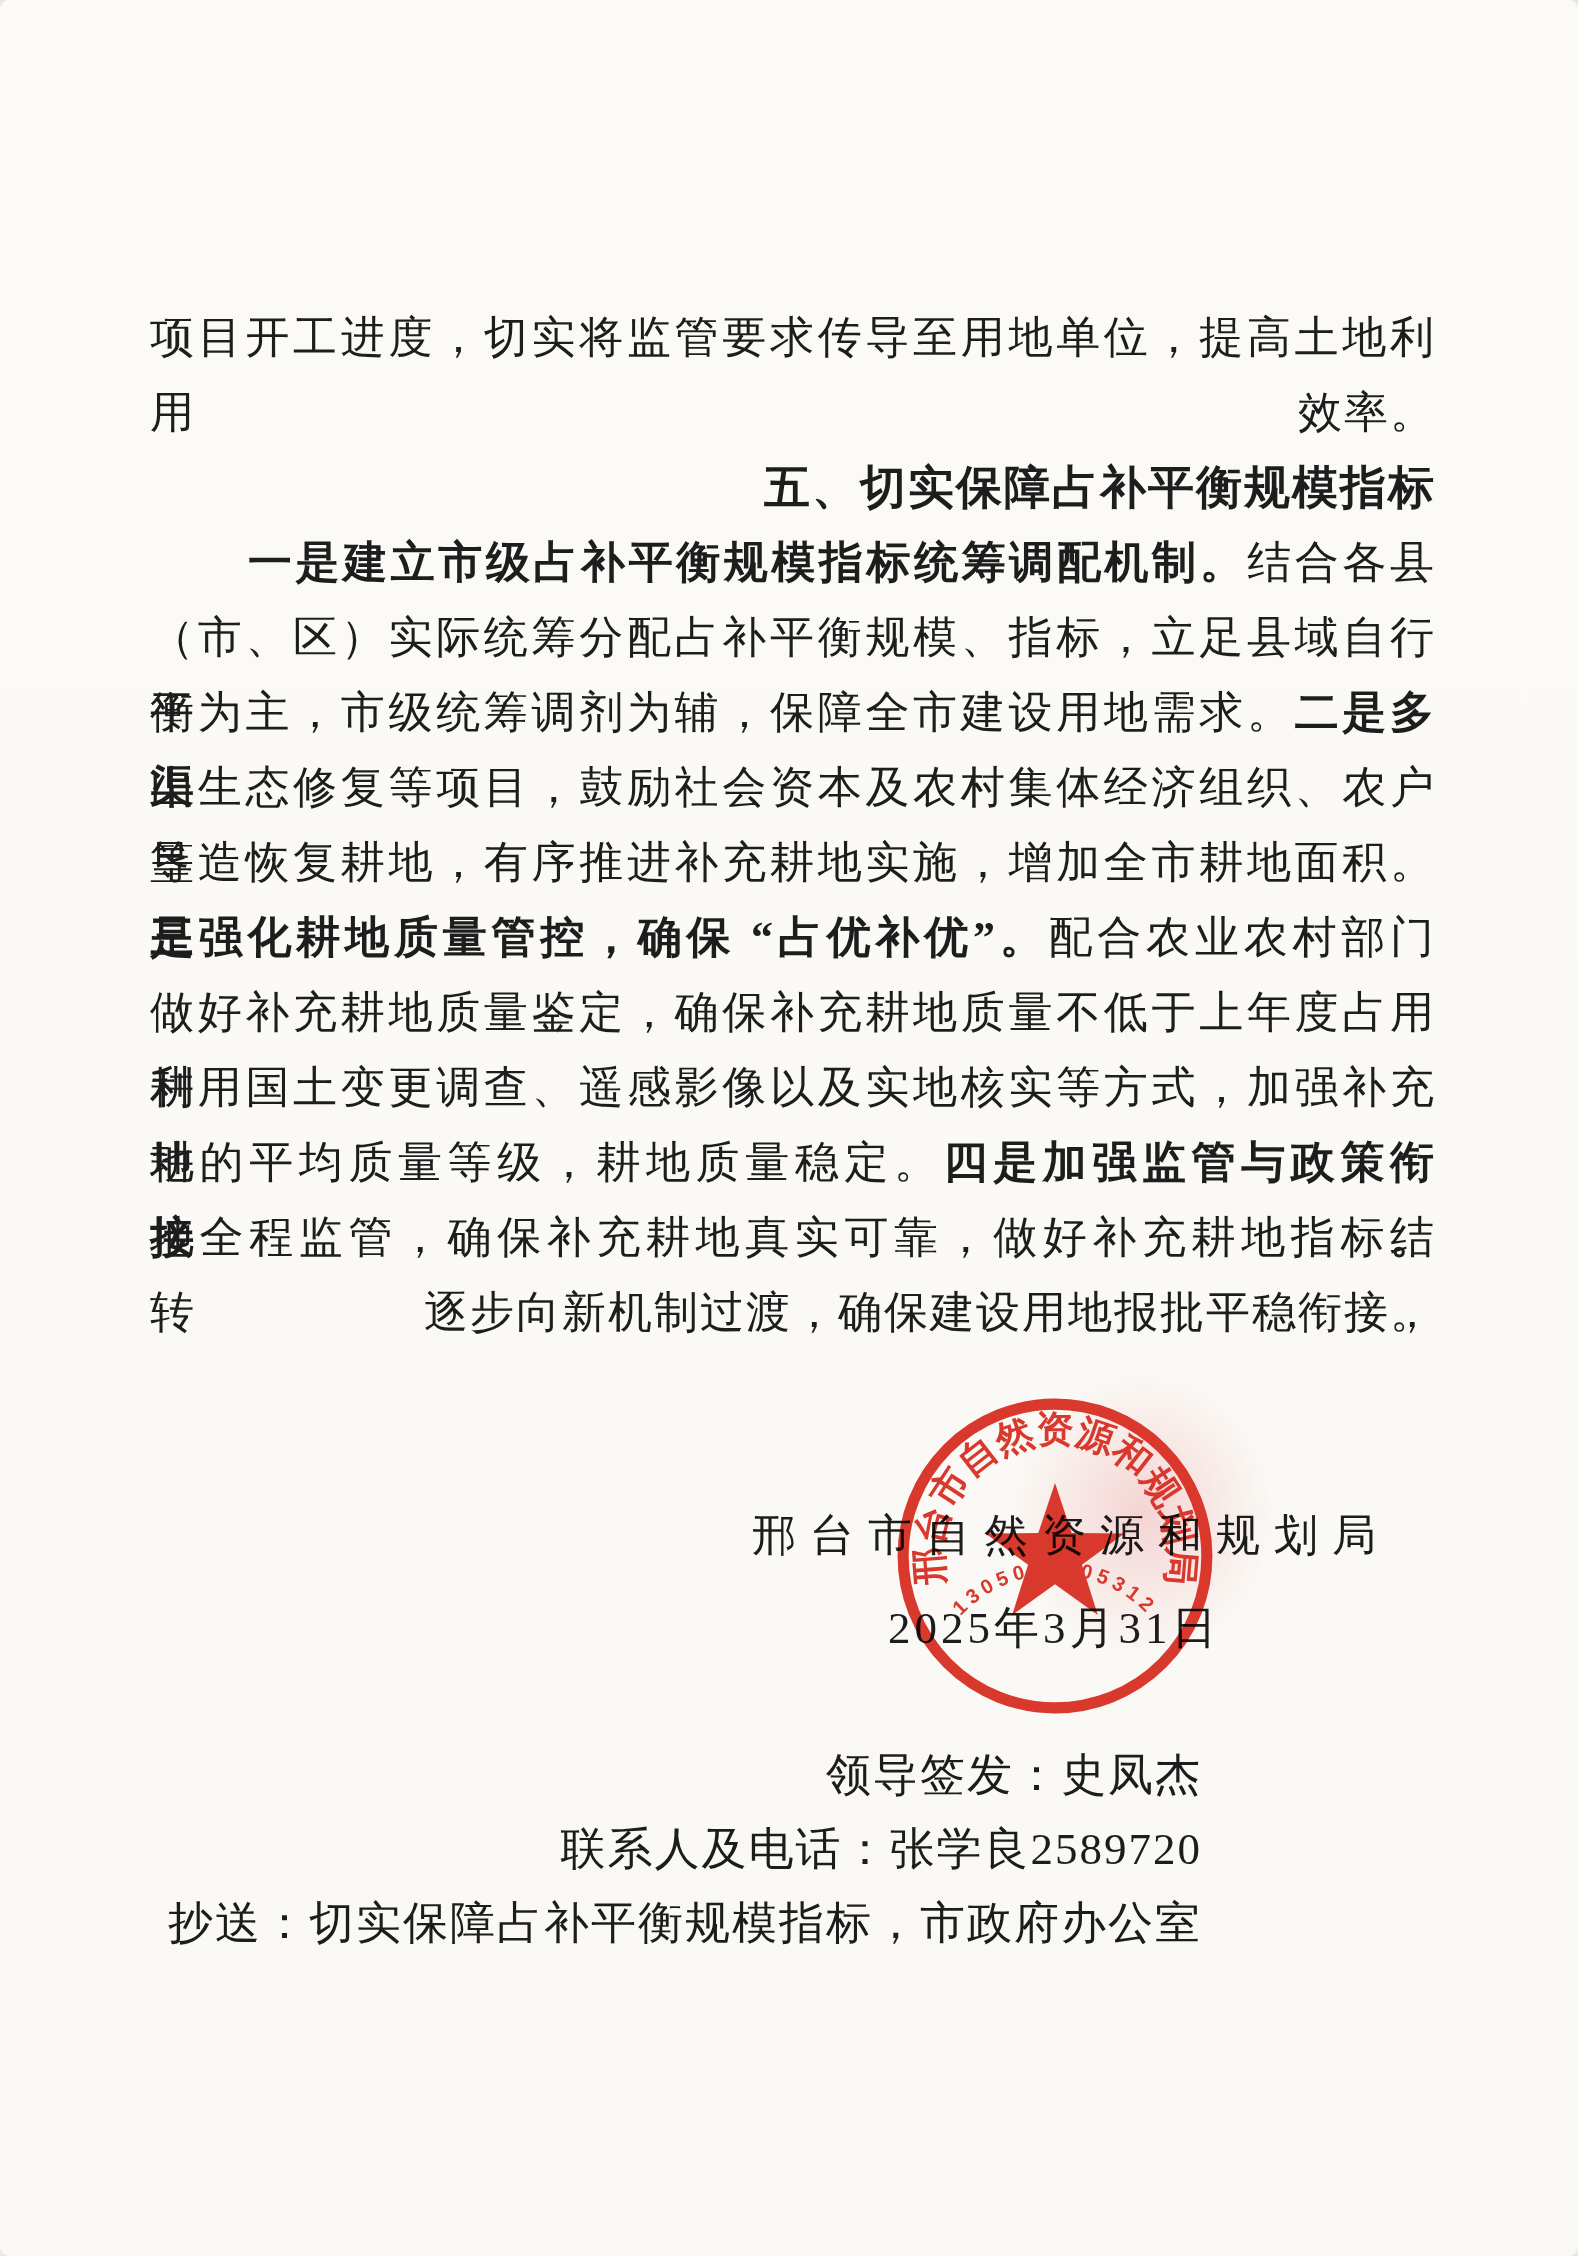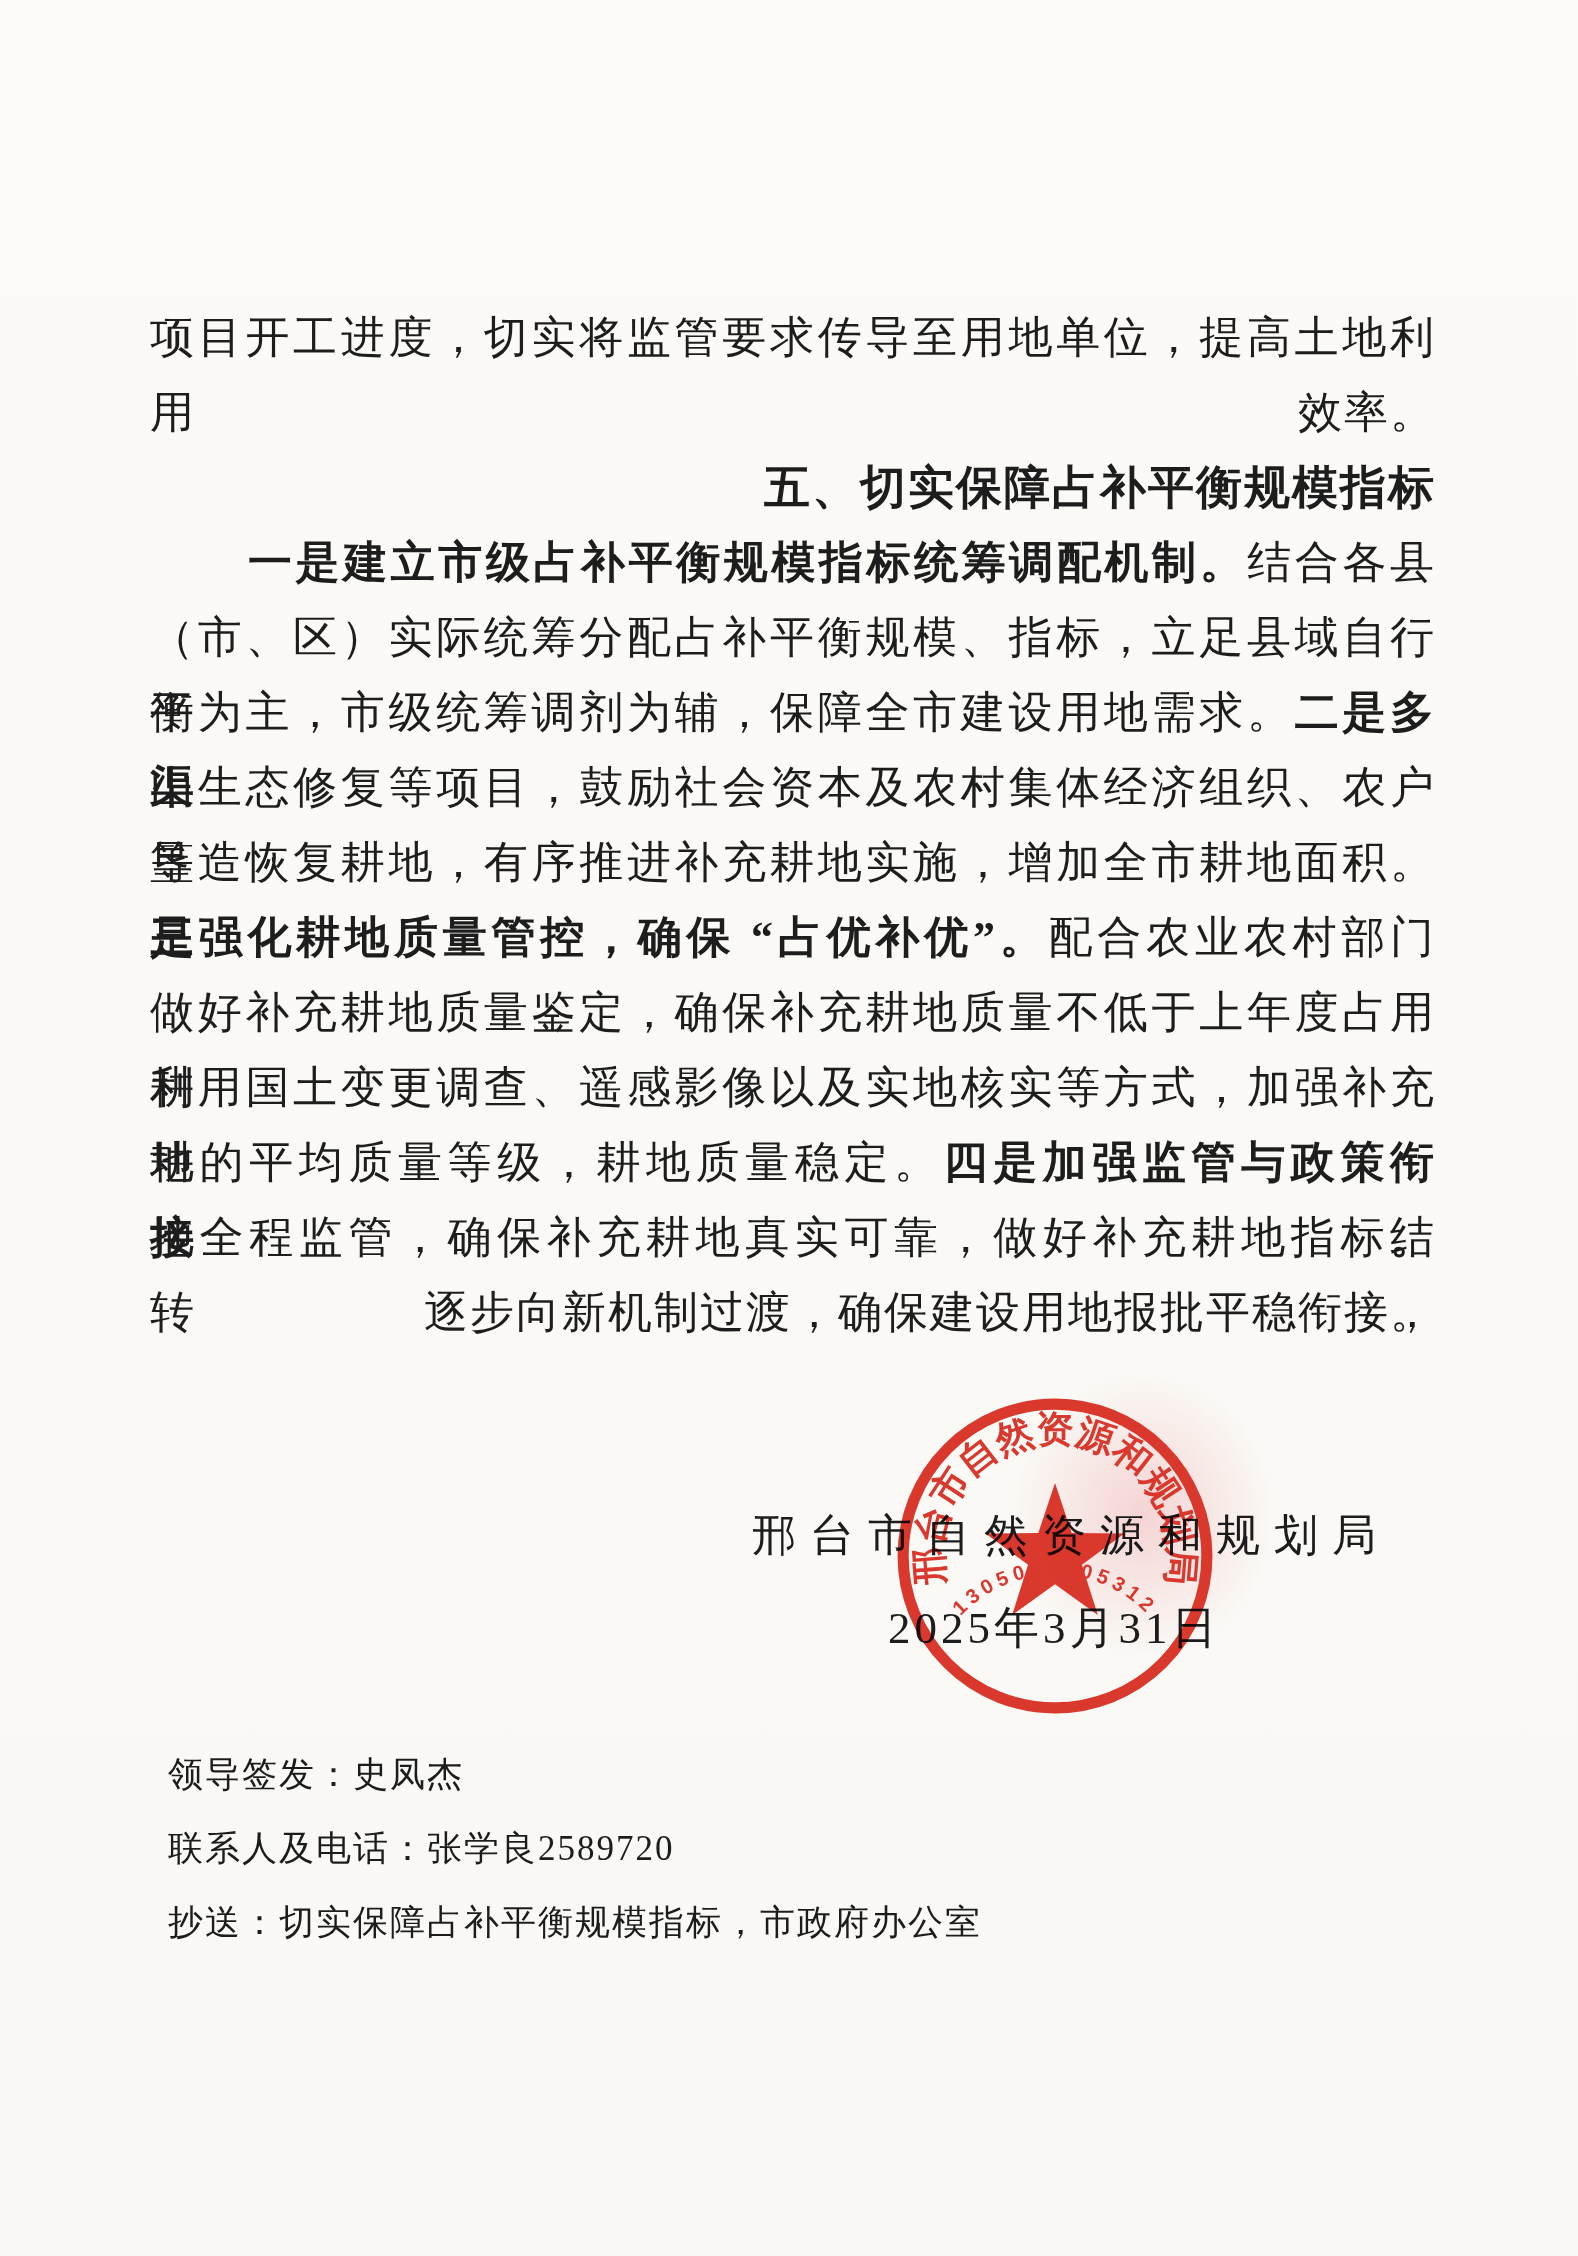--- a/index.html
+++ b/index.html
@@ -5,20 +5,21 @@
   html,body{margin:0;padding:0;background:#e8e7e4;}
   .page{
     position:relative;
     width:1578px;height:2256px;
     margin:0 auto;
     background:#fbfaf7;
     background-image:linear-gradient(180deg,#fbfaf7 0%,#faf9f5 55%,#f9f8f4 100%);
     overflow:hidden;
     font-family:"Liberation Serif","DejaVu Serif",serif;
     color:#1c1c1c;
+    border-radius:9px;
   }
   .body-block{
     position:absolute;left:150px;top:300px;width:1286px;
   }
   .line{
     height:75px;line-height:75px;font-size:44px;
     letter-spacing:2px;white-space:nowrap;
     color:#1d1d1d;
     text-align:right;
   }
@@ -33,22 +34,22 @@
   .sig-org{
     position:absolute;left:752px;top:1506px;
     font-size:44px;letter-spacing:14px;white-space:nowrap;
   }
   .sig-date{
     position:absolute;left:888px;top:1598px;
     font-size:45px;letter-spacing:4px;white-space:nowrap;
   }
   .footer-block{position:absolute;left:168px;top:1738px;}
   .foot-line{
-    height:74px;line-height:74px;font-size:35px;
-    letter-spacing:2px;white-space:nowrap;
+    height:74px;line-height:74px;font-size:45px;
+    letter-spacing:2px;white-space:nowrap;text-align:right;
   }
   .foot-line .phone{}
   
   .seal-wrap{
     position:absolute;left:893px;top:1394px;width:324px;height:324px;
     mix-blend-mode:multiply;
   }
   .seal-wrap::before{
     content:"";position:absolute;left:120px;top:-20px;width:260px;height:280px;
     background:radial-gradient(closest-side,rgba(236,120,130,0.28),rgba(236,120,130,0.12) 55%,rgba(236,120,130,0) 100%);

